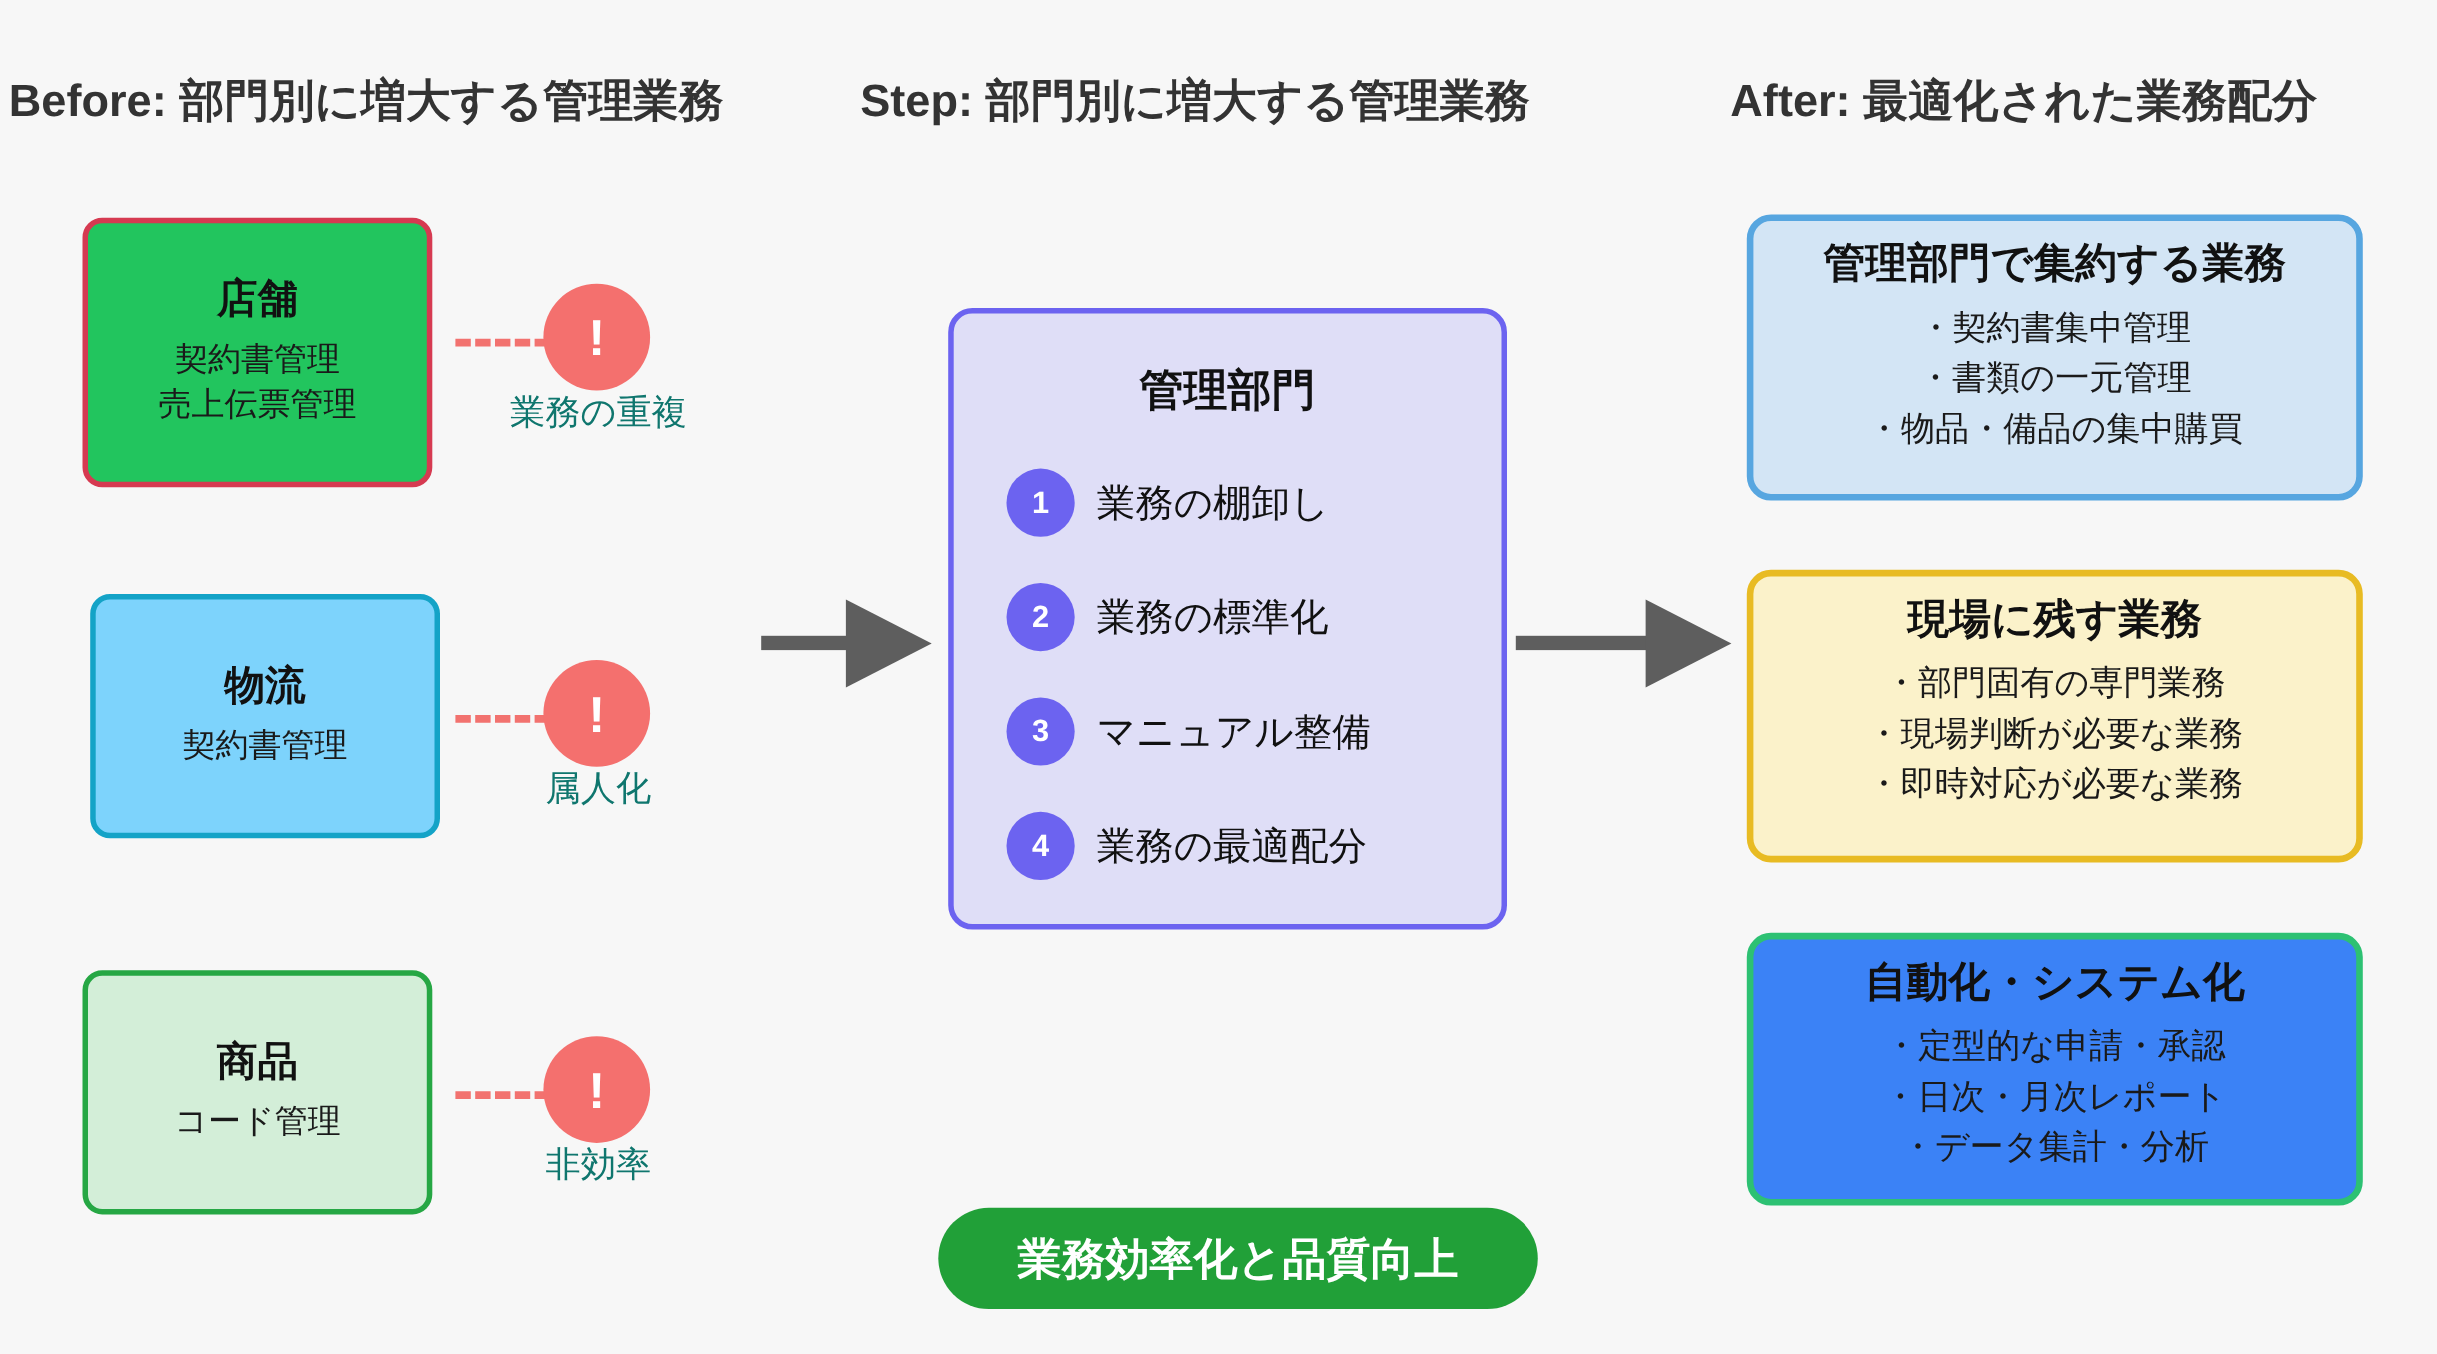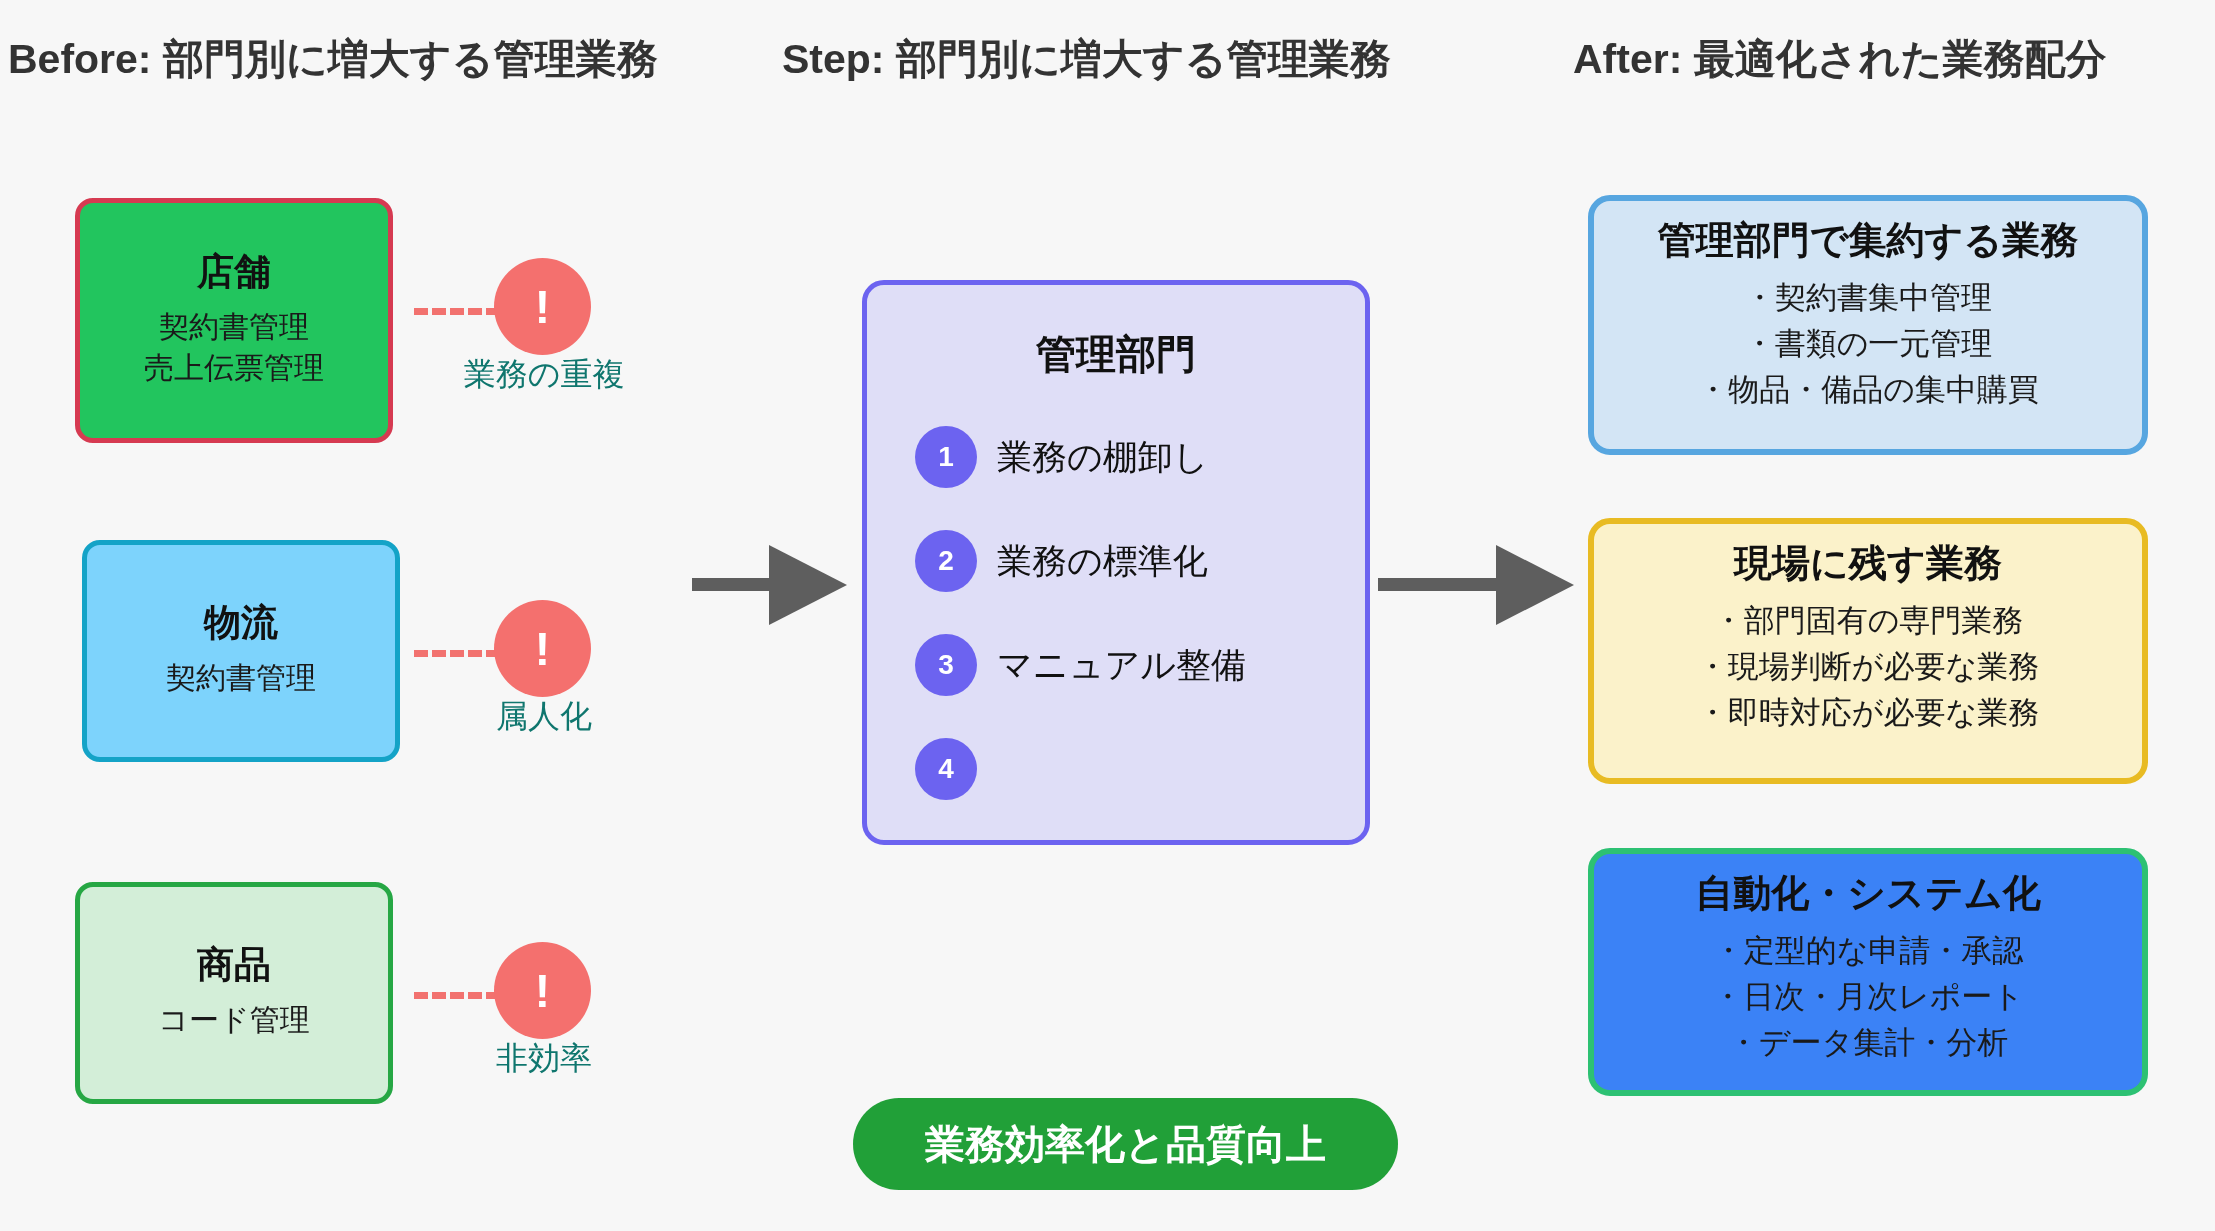--- a/index.html
+++ b/index.html
@@ -17,20 +17,21 @@
   }
 
   
   .col-heading {
     position: absolute;
     font-weight: bold;
     font-size: 41px;
     color: #333333;
     white-space: nowrap;
     letter-spacing: 0px;
+    margin-top: 32px;
   }
   #heading-before { left: 8px;    top: 32px; }
   #heading-step   { left: 782px;  top: 32px; }
   #heading-after  { left: 1573px; top: 32px; }
 
   
   .dept-card {
     position: absolute;
     box-sizing: border-box;
     border-radius: 18px;
@@ -294,20 +295,21 @@
     <div class="step-row">
       <div class="step-num">2</div>
       <div class="step-label">業務の標準化</div>
     </div>
     <div class="step-row">
       <div class="step-num">3</div>
       <div class="step-label">マニュアル整備</div>
     </div>
     <div class="step-row">
       <div class="step-num">4</div>
+      <div class="step-label">業務の最適配分</div>
     </div>
   </div>
 </div>
 
 <div class="outcome-card" id="outcome-0">
   <div class="outcome-title">管理部門で集約する業務</div>
   <div class="outcome-item">・契約書集中管理</div>
   <div class="outcome-item">・書類の一元管理</div>
   <div class="outcome-item">・物品・備品の集中購買</div>
 </div>

